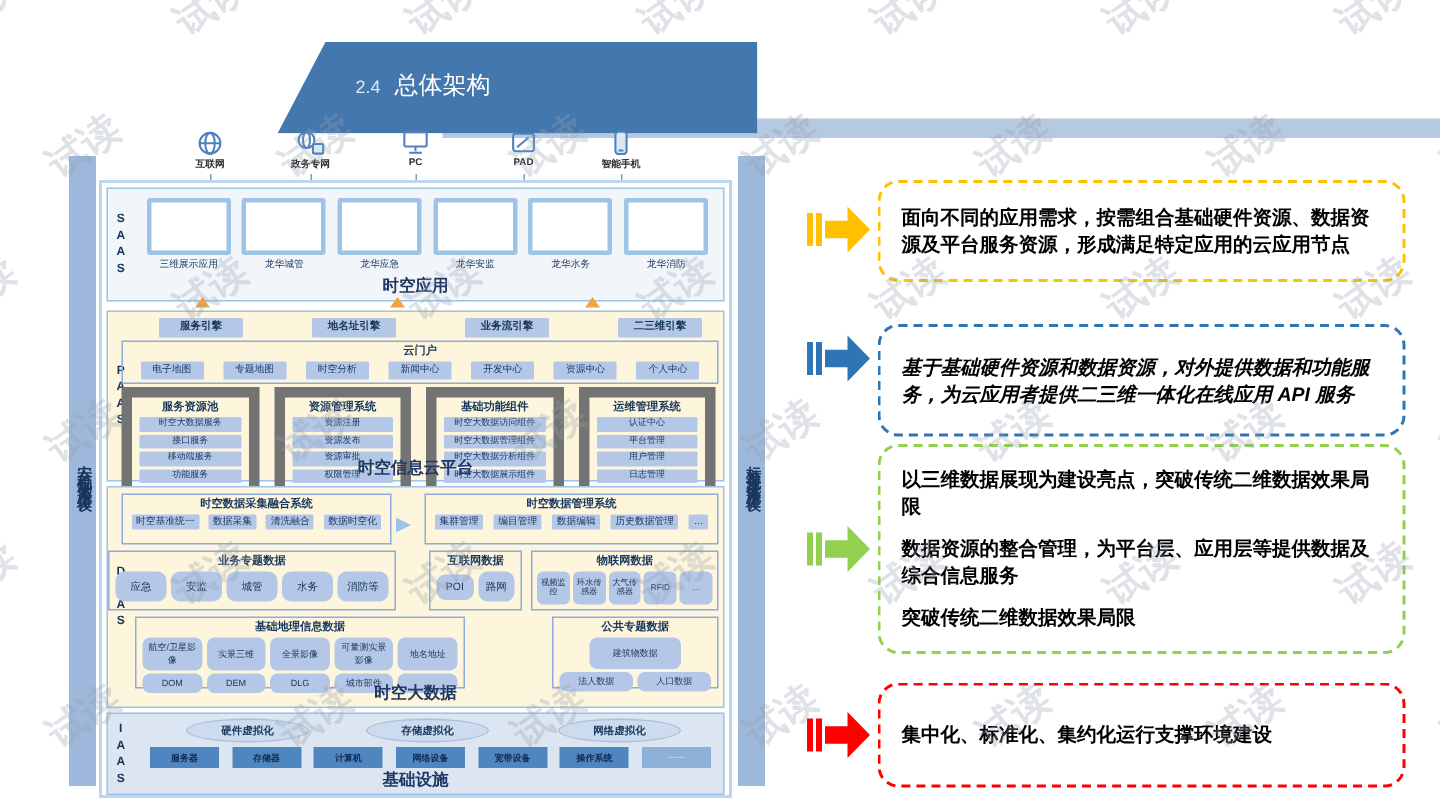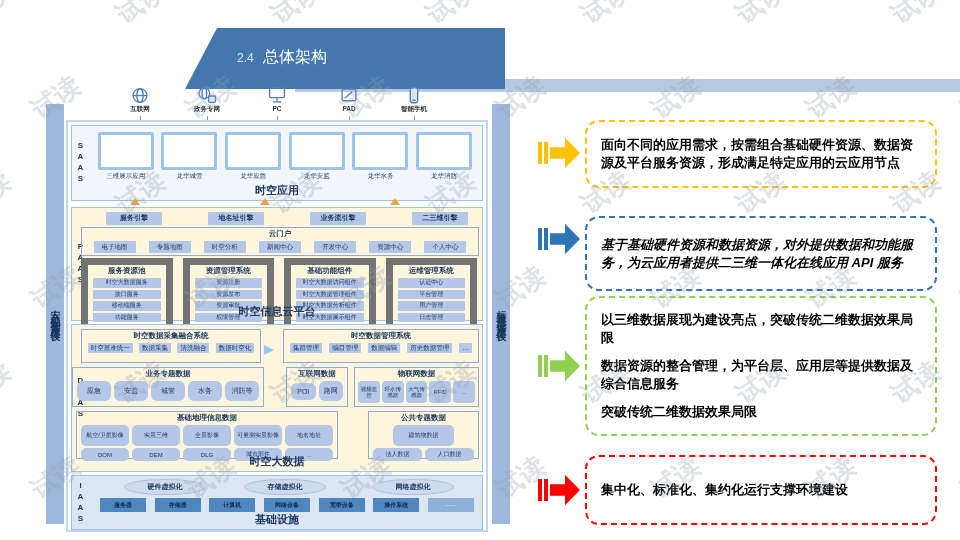--- a/index.html
+++ b/index.html
@@ -326,21 +326,21 @@
         <div class="sec-title">物联网数据</div>
         <div class="hrow" style="gap:2px;padding:2px 3px">
             <span class="ipill">视频监控</span>
             <span class="ipill">环水传感器</span>
             <span class="ipill">大气传感器</span>
             <span class="ipill">RFID</span>
             <span class="ipill">…</span>
           </div>
       </div>
 
-      <div class="sec" style="left:4px;top:86px;width:262px;height:48px">
+      <div class="sec" style="left:18px;top:86px;width:220px;height:48px">
         <div class="sec-title">基础地理信息数据</div>
         <div class="georow georow1">
             <span class="rpill">航空/卫星影像</span>
             <span class="rpill">实景三维</span>
             <span class="rpill">全景影像</span>
             <span class="rpill">可量测实景影像</span>
             <span class="rpill">地名地址</span>
           </div>
         <div class="georow georow2">
             <span class="rpill">DOM</span>

